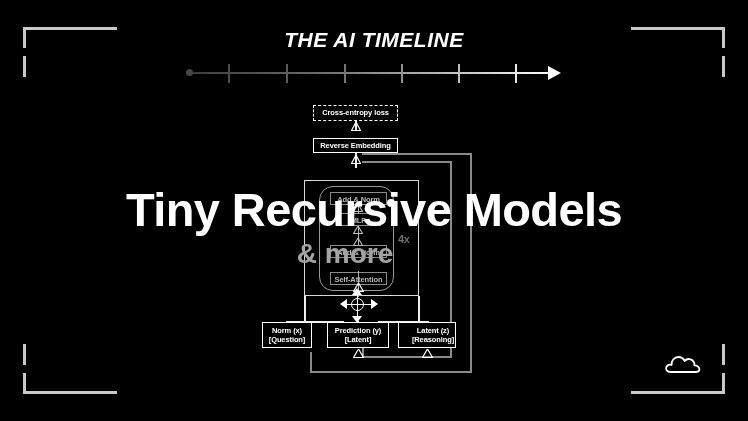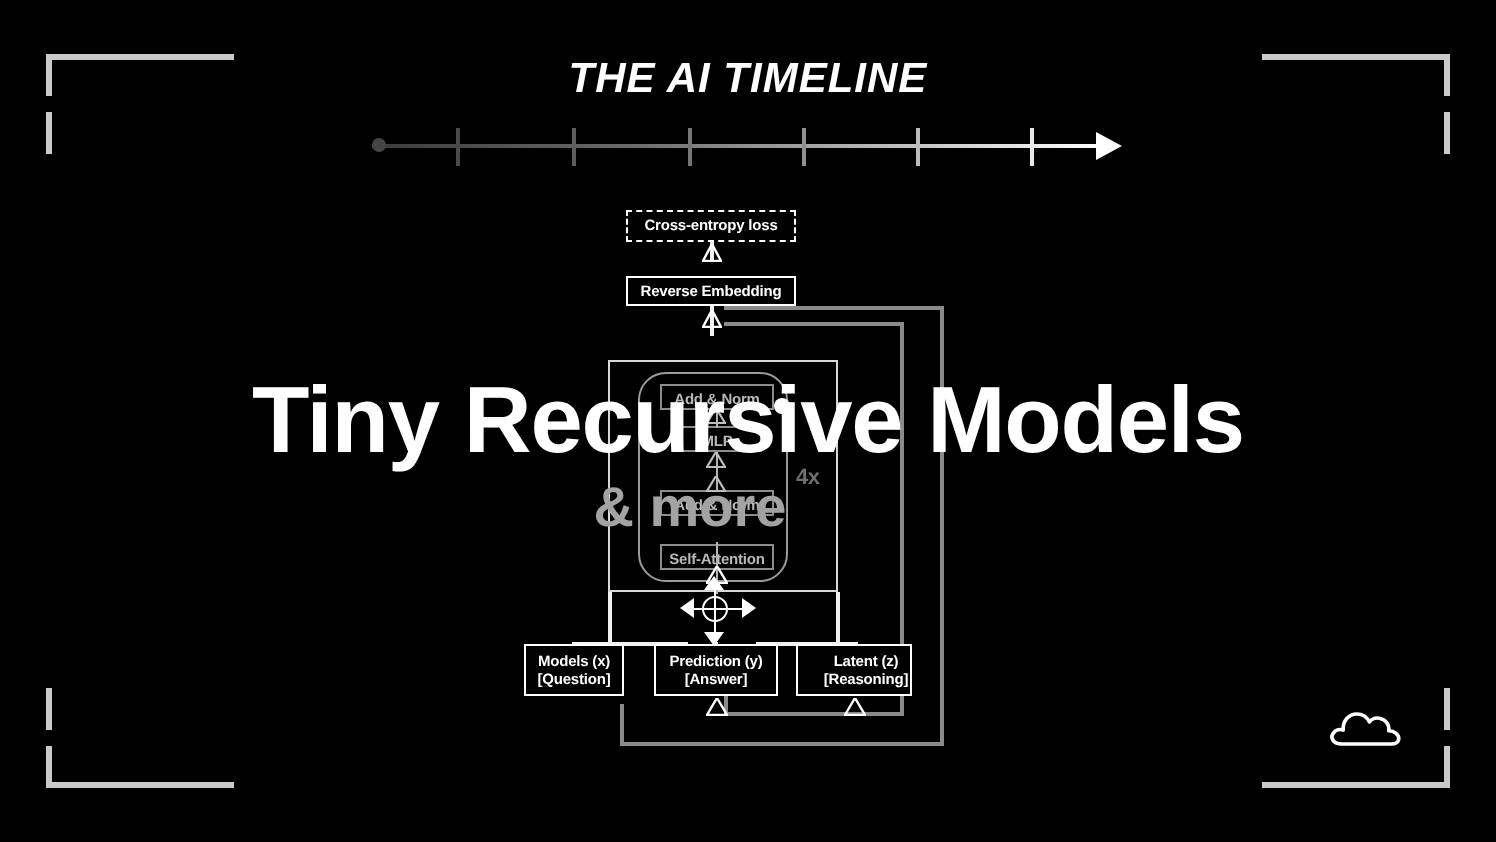--- a/index.html
+++ b/index.html
@@ -346,26 +346,26 @@
     <div class="tri" style="left:352px; top:288px; border-left:5px solid transparent; border-right:5px solid transparent; border-bottom:7px solid #ffffff;"></div>
     <div class="tri" style="left:352px; top:316px; border-left:5px solid transparent; border-right:5px solid transparent; border-top:7px solid #ffffff;"></div>
 
     <div class="wire h bright" style="left:286px; top:321px; width:36px;"></div>
     <div class="wire v bright" style="left:286px; top:321px; height:9px;"></div>
     <div class="wire v bright" style="left:357px; top:321px; height:9px;"></div>
     <div class="wire h bright" style="left:390px; top:321px; width:38px;"></div>
     <div class="wire v bright" style="left:427px; top:321px; height:9px;"></div>
 
     <div class="node solid" style="left:262px; top:322px; width:50px; height:26px;">
-      <span>Models (x)</span>
+      <span>Norm (x)</span>
       <span>[Question]</span>
     </div>
     <div class="node solid" style="left:327px; top:322px; width:62px; height:26px;">
       <span>Prediction (y)</span>
-      <span>[Answer]</span>
+      <span>[Latent]</span>
     </div>
     <div class="node solid" style="left:398px; top:322px; width:58px; height:26px;padding-left:12px;">
       <span>Latent (z)</span>
       <span>[Reasoning]</span>
     </div>
 
     <div class="hollow-arrow" style="left:352.5px; top:349px;">
       <svg width="11" height="9" viewBox="0 0 11 9">
           <polygon points="5.5,0 10.5,8.5 0.5,8.5" fill="none" stroke="#ffffff" stroke-width="1.2"></polygon>
         </svg>

